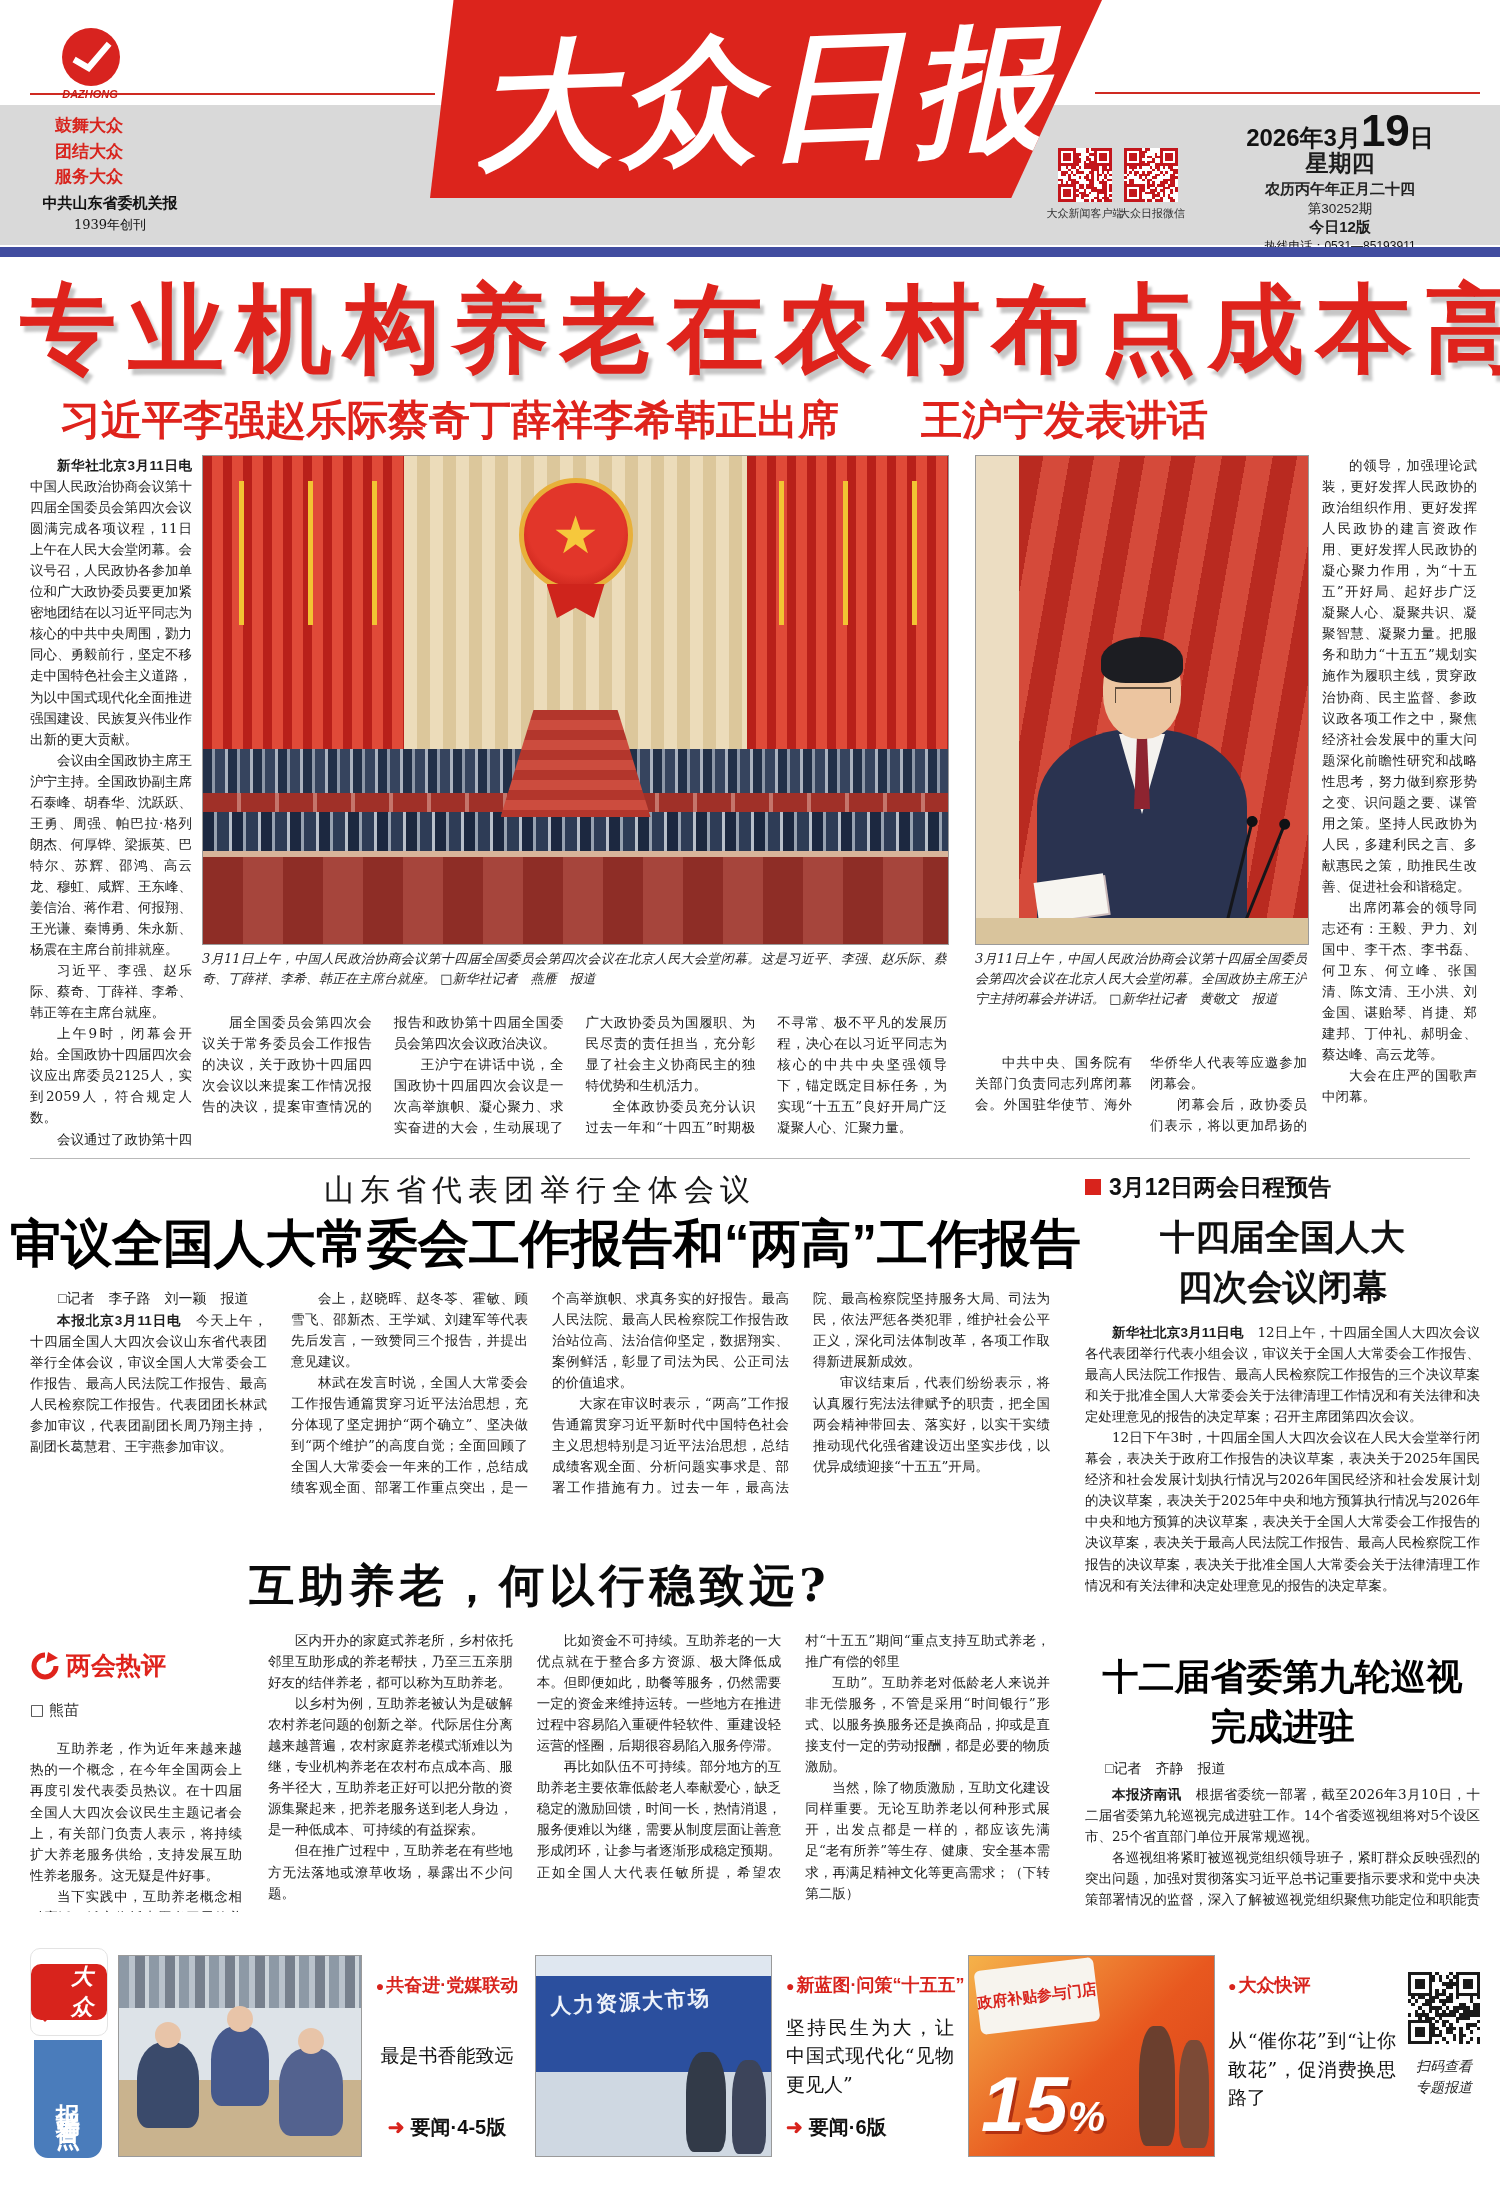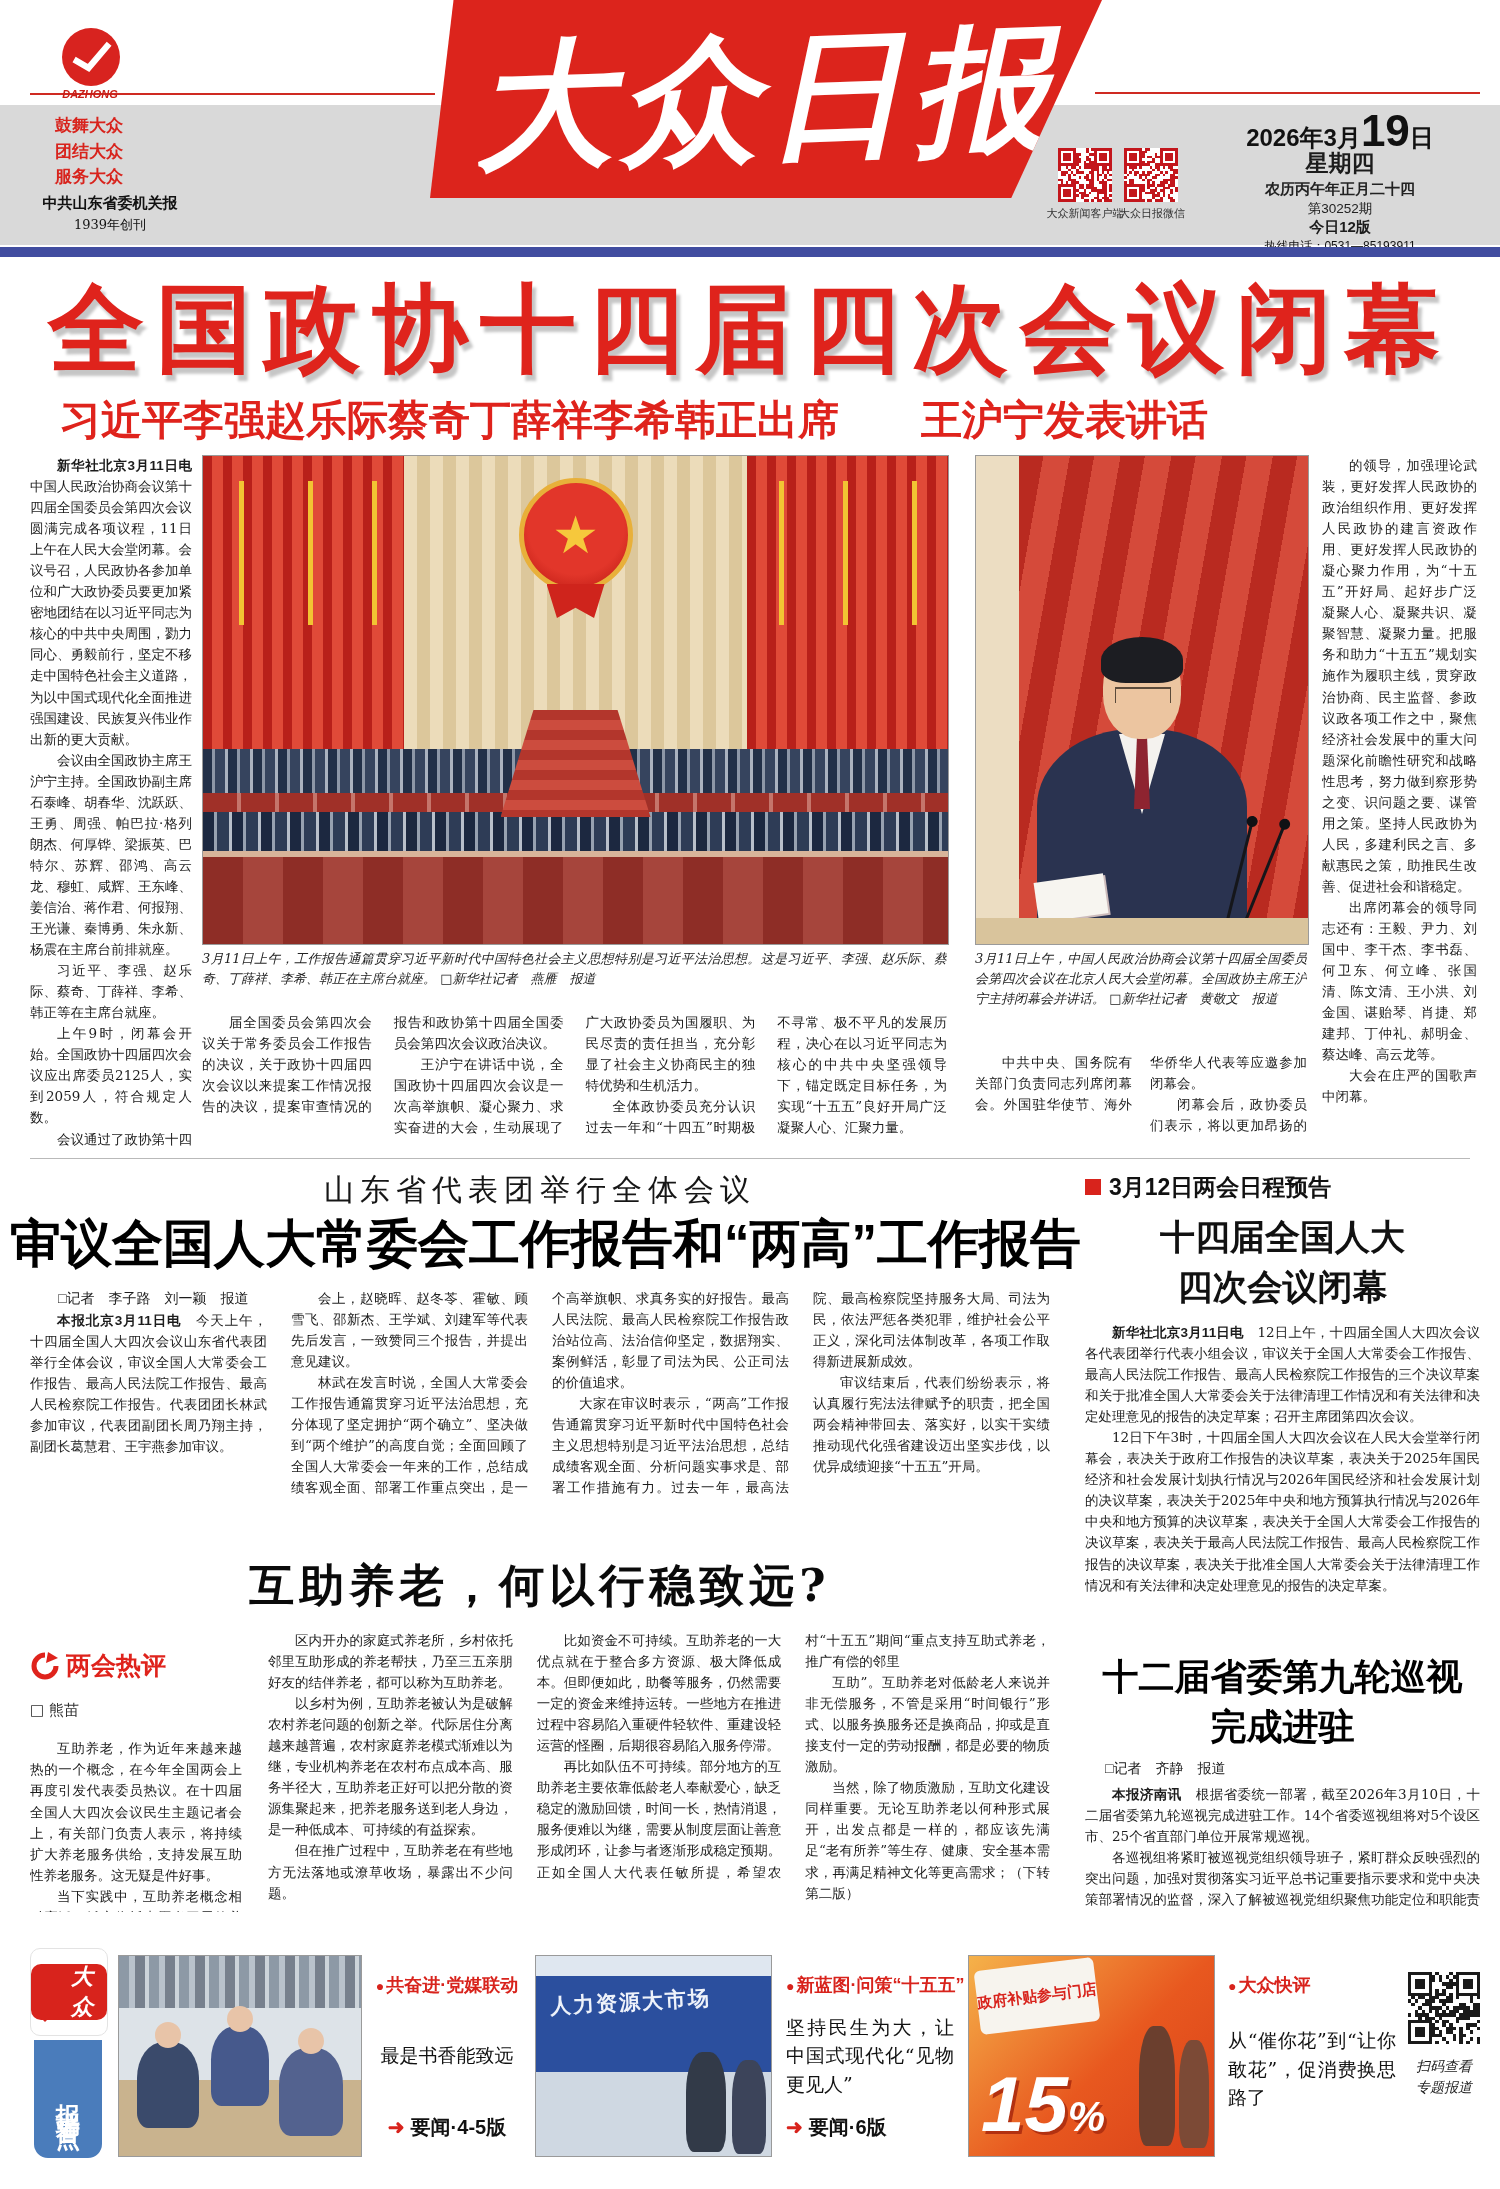--- a/index.html
+++ b/index.html
@@ -712,21 +712,21 @@
   <span>2026年3月</span><span class="big">19</span><span>日</span>
 </div>
 <div class="abs weekday">星期四</div>
 <div class="abs lunar">农历丙午年正月二十四</div>
 <div class="abs issue">第30252期</div>
 <div class="abs pages2">今日12版</div>
 <div class="abs hotline2">热线电话：0531—85193911</div>
 
 <div class="abs blue-bar"></div>
 
-<div class="abs lead-headline">全国政协十四届四次会议闭幕</div>
+<div class="abs lead-headline">专业机构养老在农村布点成本高</div>
 <div class="abs lead-subhead">习近平李强赵乐际蔡奇丁薛祥李希韩正出席　　王沪宁发表讲话</div>
 
 <div class="abs body-text lead-col1">
   <p><b class="dl">新华社北京3月11日电　</b><span>中国人民政治协商会议第十四届全国委员会第四次会议圆满完成各项议程，11日上午在人民大会堂闭幕。会议号召，人民政协各参加单位和广大政协委员要更加紧密地团结在以习近平同志为核心的中共中央周围，勠力同心、勇毅前行，坚定不移走中国特色社会主义道路，为以中国式现代化全面推进强国建设、民族复兴伟业作出新的更大贡献。</span></p>
   <div>
       <p>会议由全国政协主席王沪宁主持。全国政协副主席石泰峰、胡春华、沈跃跃、王勇、周强、帕巴拉·格列朗杰、何厚铧、梁振英、巴特尔、苏辉、邵鸿、高云龙、穆虹、咸辉、王东峰、姜信治、蒋作君、何报翔、王光谦、秦博勇、朱永新、杨震在主席台前排就座。</p>
       <p>习近平、李强、赵乐际、蔡奇、丁薛祥、李希、韩正等在主席台就座。</p>
       <p>上午9时，闭幕会开始。全国政协十四届四次会议应出席委员2125人，实到2059人，符合规定人数。</p>
       <p>会议通过了政协第十四</p>
     </div>
@@ -746,21 +746,21 @@
   </div>
   <div class="emblem">★</div>
   <div class="ribbon"></div>
   <div class="rp1 row-people"></div>
   <div class="desk1"></div>
   <div class="rp2 row-people"></div>
   <div class="stairs"></div>
   <div class="desk2"></div>
 </div>
 <div class="abs caption cap-main">
-  <span>3月11日上午，工作报告通篇贯穿习近平新时代中国特色社会主义思想特别是习近平法治思想。这是习近平、李强、赵乐际、蔡奇、丁薛祥、李希、韩正在主席台就座。</span>
+  <span>3月11日上午，中国人民政治协商会议第十四届全国委员会第四次会议在北京人民大会堂闭幕。这是习近平、李强、赵乐际、蔡奇、丁薛祥、李希、韩正在主席台就座。</span>
   <span class="credit">□新华社记者　燕雁　报道</span>
 </div>
 
 <div class="abs photo ph-side">
   <div class="folds"></div>
   <div class="suit"></div>
   <div class="shirt"></div>
   <div class="tie"></div>
   <div class="head"></div>
   <div class="papers"></div>

